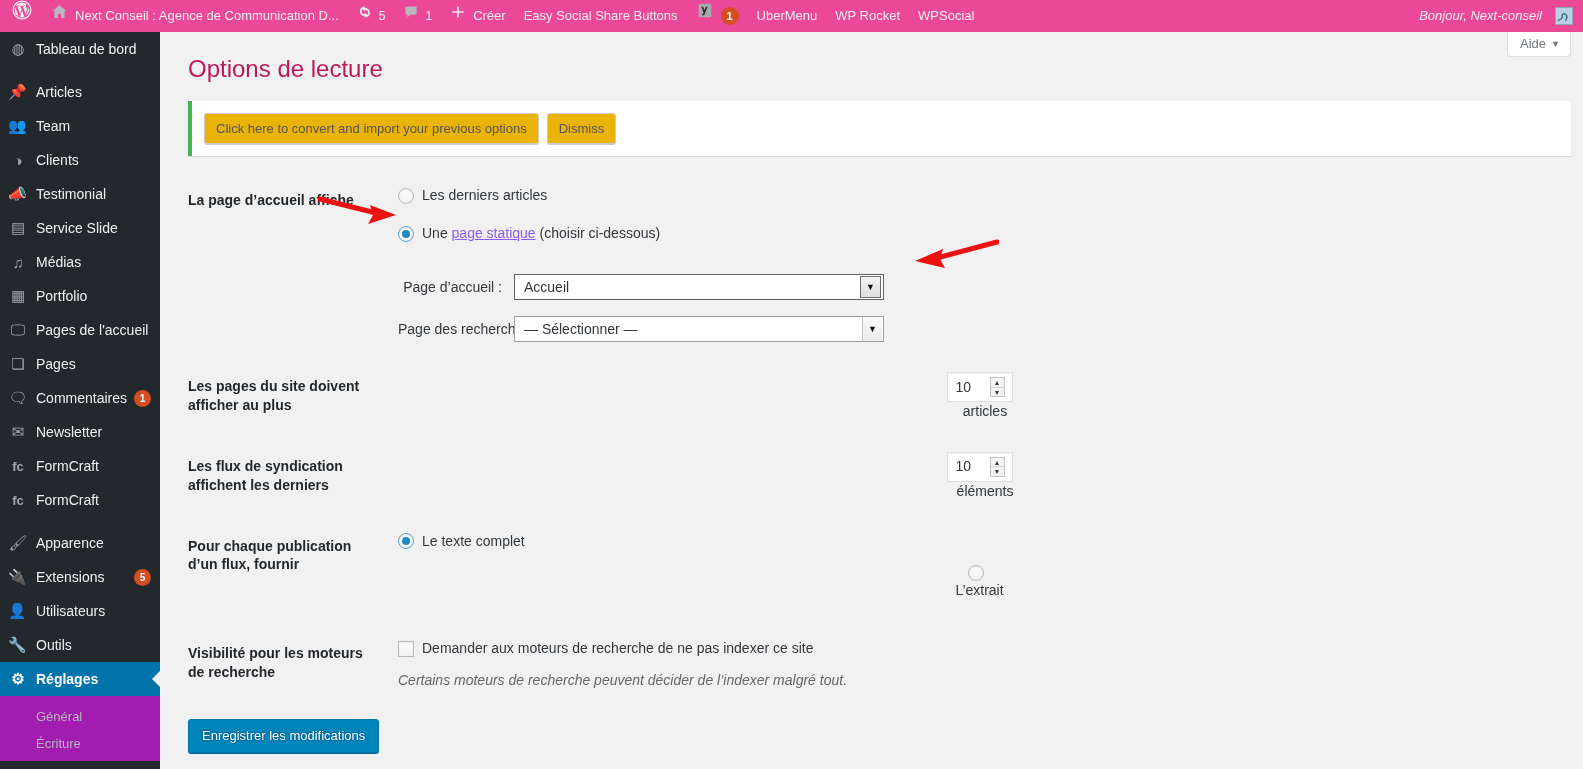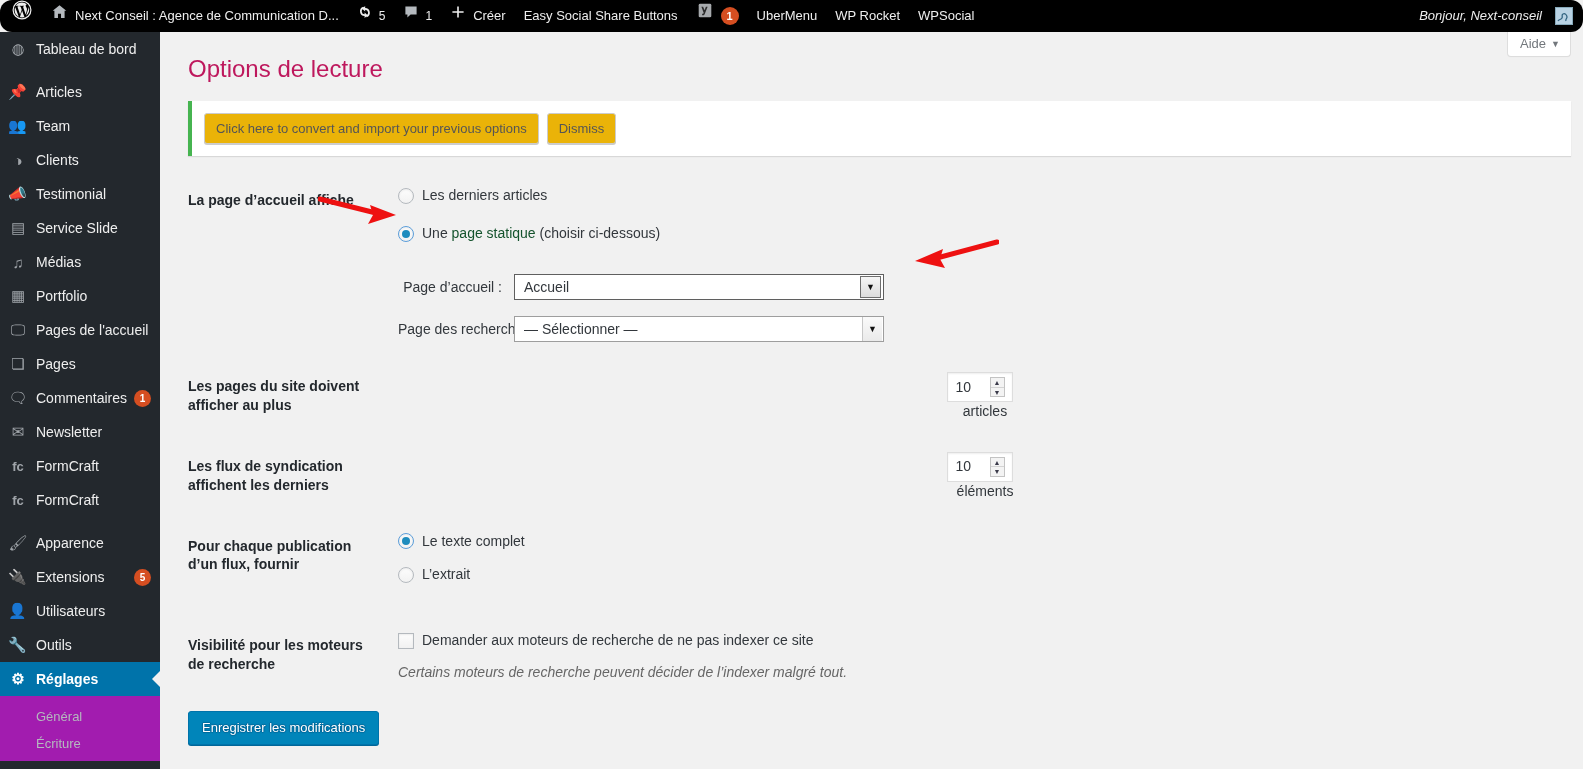--- a/index.html
+++ b/index.html
@@ -9,27 +9,26 @@
     overflow: hidden;
     background: #f1f1f1;
     font-family: "Liberation Sans", sans-serif;
     -webkit-font-smoothing: antialiased;
   }
 
   
   #adminbar {
     position: absolute; top: 0; left: 0;
     width: 1583px; height: 32px;
-    background: #000000;
+    background: #ec4899;
     color: #eeeeee;
     font-size: 13px;
     display: flex;
     align-items: stretch;
     z-index: 50;
-    border-radius: 12px;
   }
   .ab-item {
     display: flex; align-items: center;
     padding: 0 9px;
     color: #eee;
     white-space: nowrap;
     cursor: pointer;
     line-height: 32px;
   }
   .ab-gap { flex: 1 1 auto; }
@@ -203,21 +202,21 @@
     color: #32373c;
     line-height: 1.4;
   }
 
   .radio-row {
     display: flex; align-items: center;
     margin-bottom: 11px;
     font-size: 14px;
     color: #32373c;
   }
-  .radio-row:last-child { margin-bottom: 16px; }
+  .radio-row:last-child { margin-bottom: 8px; flex-direction: column; }
 
   .radio {
     width: 16px; height: 16px; min-width: 16px;
     border: 1px solid #b4b9be;
     border-radius: 50%;
     background: #fff;
     background-image: linear-gradient(180deg,#fdfdfd,#f2f2f2);
     margin-right: 8px;
     position: relative;
     display: inline-block;
@@ -226,21 +225,21 @@
   }
   .radio.checked { border-color: #5b9dd9; }
   .radio.checked::after {
     content: "";
     position: absolute; left: 3px; top: 3px;
     width: 8px; height: 8px;
     border-radius: 50%;
     background: #1e8cbe;
   }
   .radio-label { cursor: pointer; }
-  .radio-label a { color: #14532d; }
+  .radio-label a { color: #8b5cf6; text-decoration: underline; }
 
   .checkbox {
     width: 16px; height: 16px; min-width: 16px;
     border: 1px solid #b4b9be;
     background: #fff;
     background-image: linear-gradient(180deg,#fdfdfd,#f1f1f1);
     margin-right: 8px;
     display: inline-block;
     cursor: pointer;
     box-shadow: inset 0 1px 2px rgba(0,0,0,.07);

